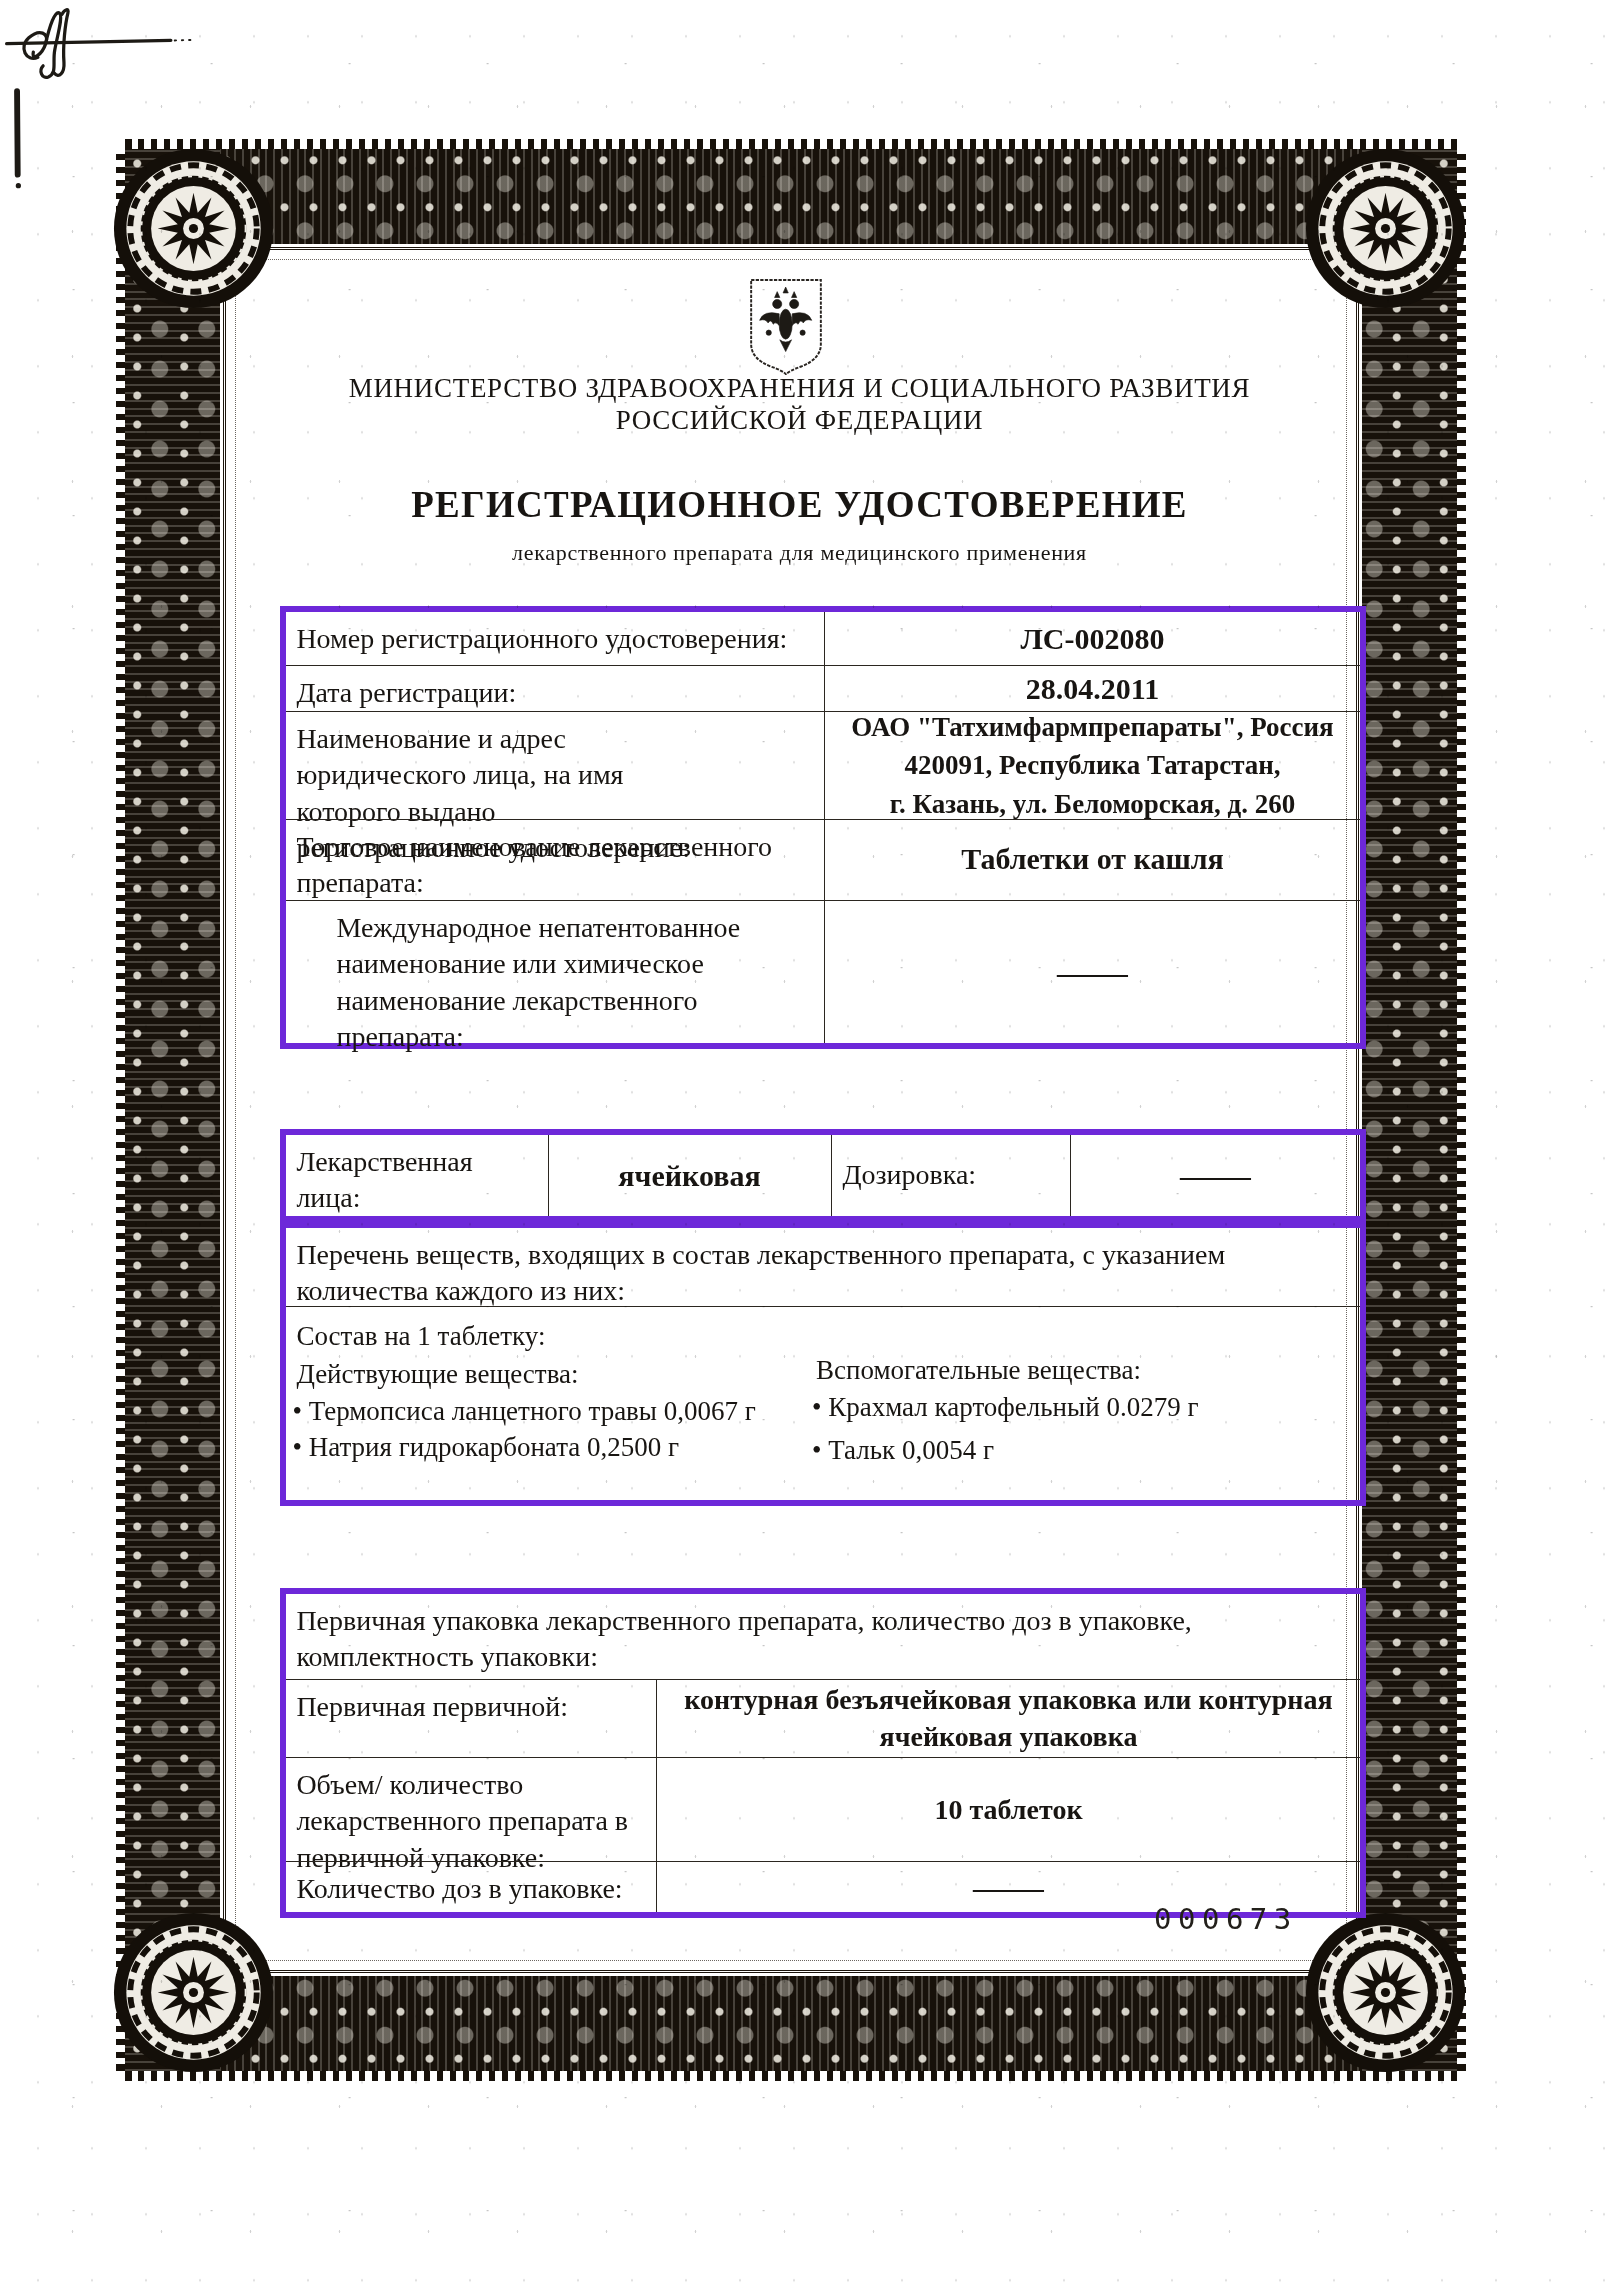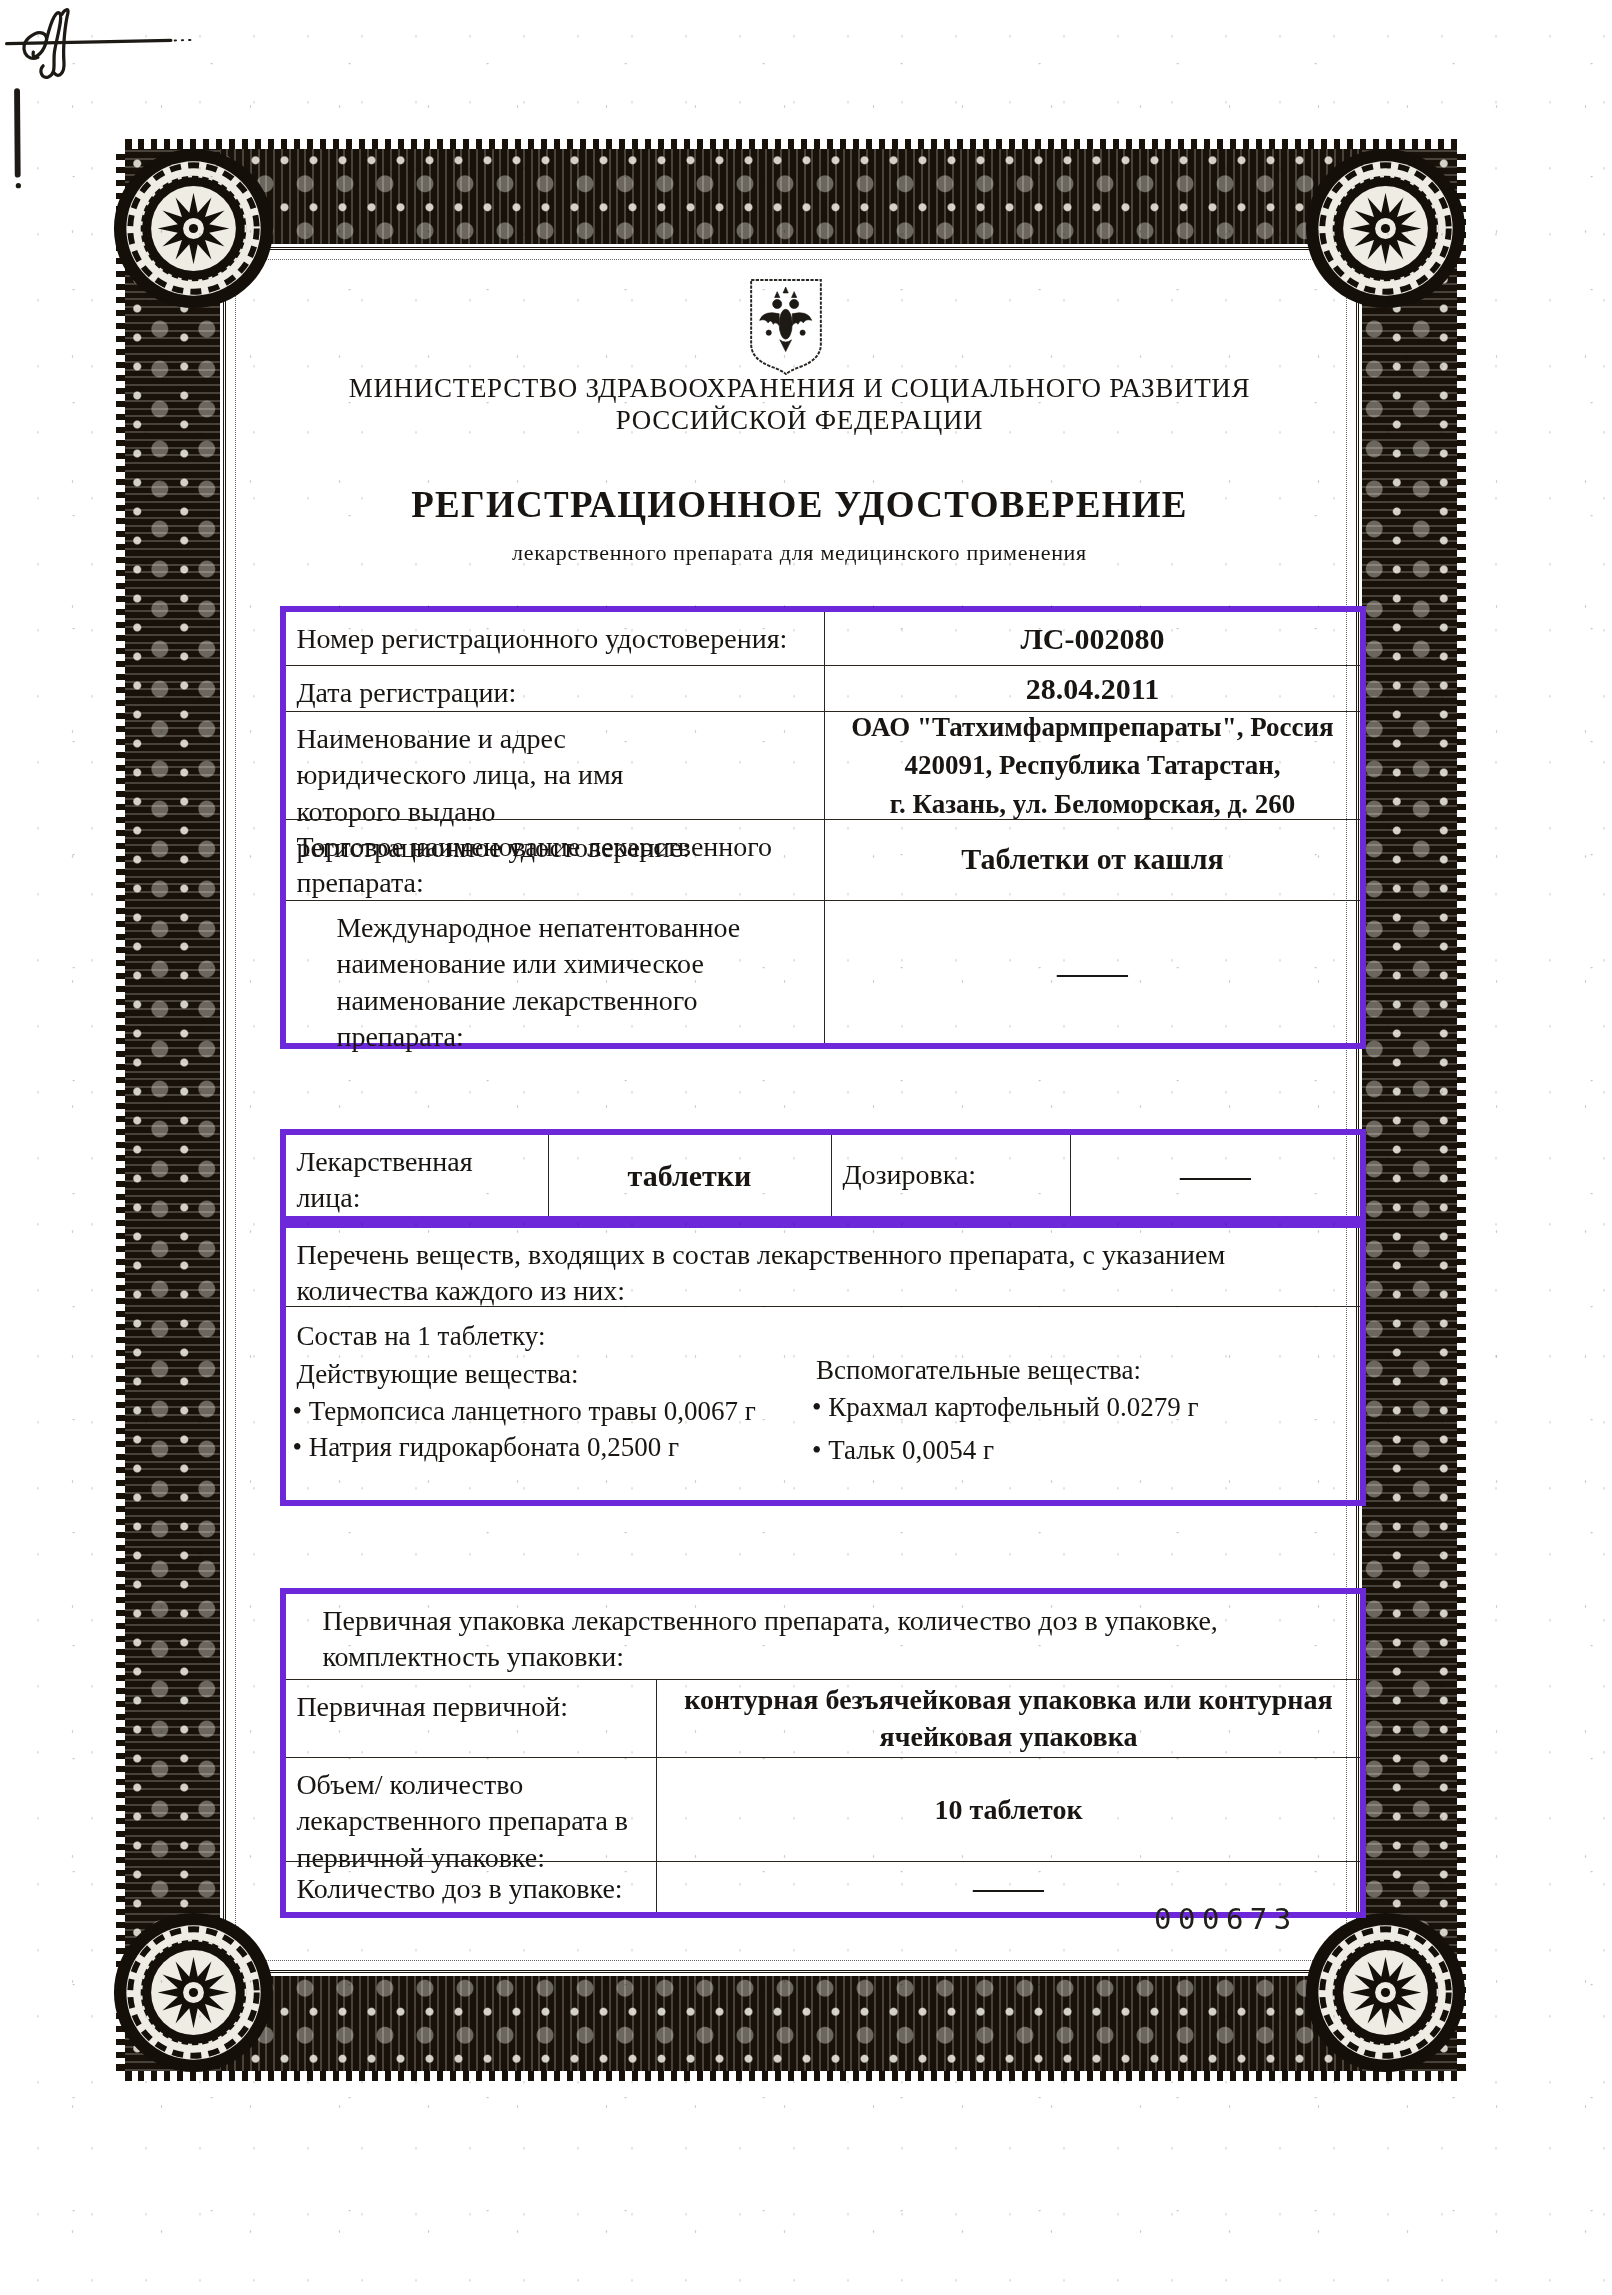--- a/index.html
+++ b/index.html
@@ -109,21 +109,21 @@
   .comp-line { position:absolute; font-size:27px; white-space:nowrap; }
   .cl1 { left:10.4px; top:14.3px; }
   .cl2 { left:10.4px; top:52px; }
   .cl3 { left:6.5px; top:89px; }
   .cl4 { left:6.5px; top:125px; }
   .cr1 { left:530px; top:48px; }
   .cr2 { left:526px; top:85px; }
   .cr3 { left:526px; top:128px; }
 
   .t4 { top:1588px; }
-  .pA { height:85px;padding-left:26px; } .pB { height:78px; } .pC { height:104px; } .pD { height:51px; }
+  .pA { height:85px; } .pB { height:78px; } .pC { height:104px; } .pD { height:51px; }
   .val4 { position:absolute; left:370px; right:0; top:0; bottom:0; border-left:1.3px solid #2b2620;
           display:flex; align-items:center; justify-content:center; text-align:center;
           font-weight:bold; font-size:28px; }
   .pB .val4 { line-height:1.3; padding:6.5px 13px; }
   .pB .val4 .inner { max-width:695px; }
   .pC .lbl { max-width:355px; }
 
   .serial { position:absolute; left:1154px; top:1902px; font-family:"DejaVu Sans Mono", monospace;
             font-size:29px; letter-spacing:6.5px; color:#23201b; }
 
@@ -228,21 +228,21 @@
       <div class="val">
           <span class="dash">—</span>
         </div>
     </div>
   </div>
 
   <div class="t t2">
     <div class="c c1">
       <div class="lbl">Лекарственная лица:</div>
     </div>
-    <div class="c c2">таблетки</div>
+    <div class="c c2">ячейковая</div>
     <div class="c c3">
       <div class="lbl">Дозировка:</div>
     </div>
     <div class="c c4">
         <span class="dash">—</span>
       </div>
   </div>
 
   <div class="t t3">
     <div class="row rowA">

